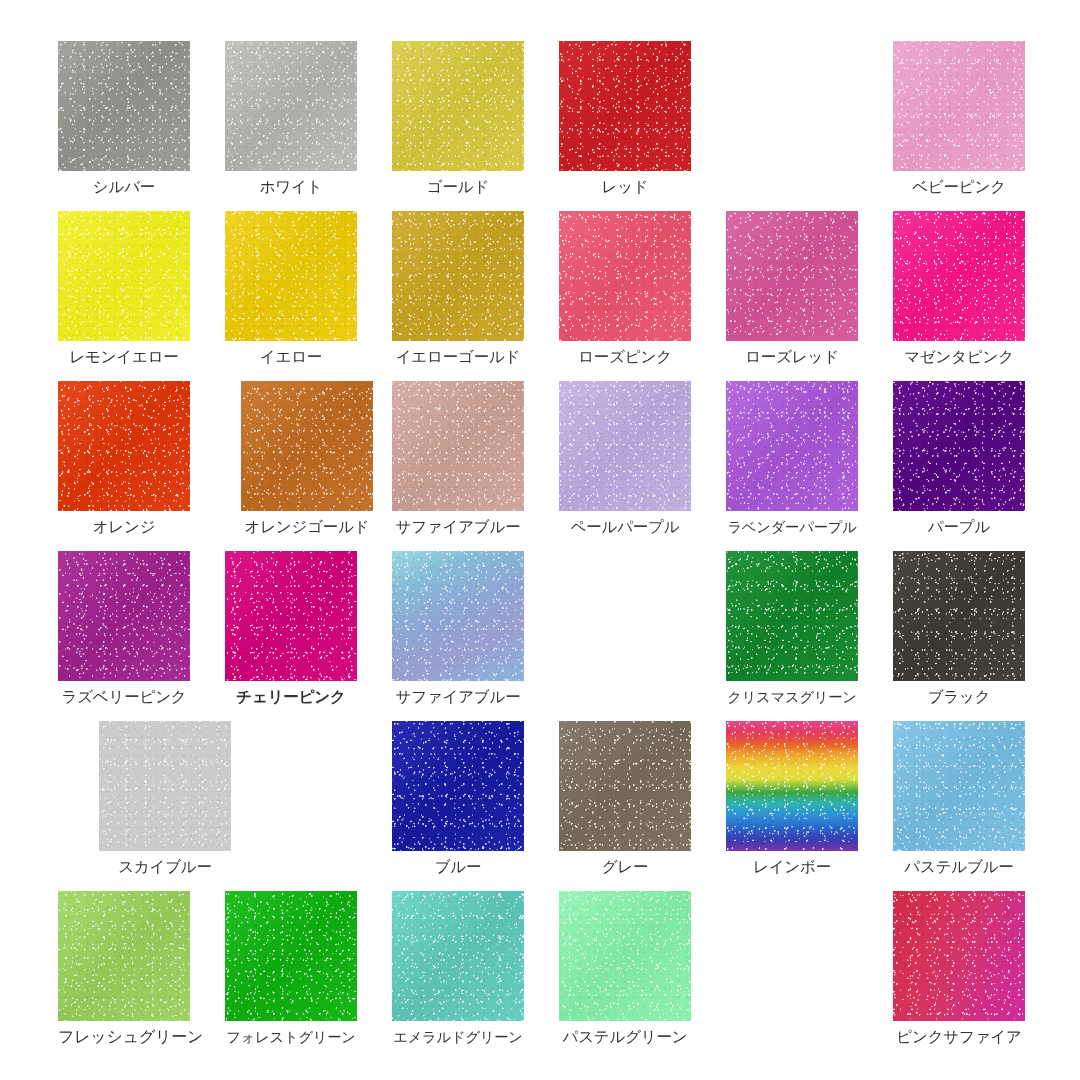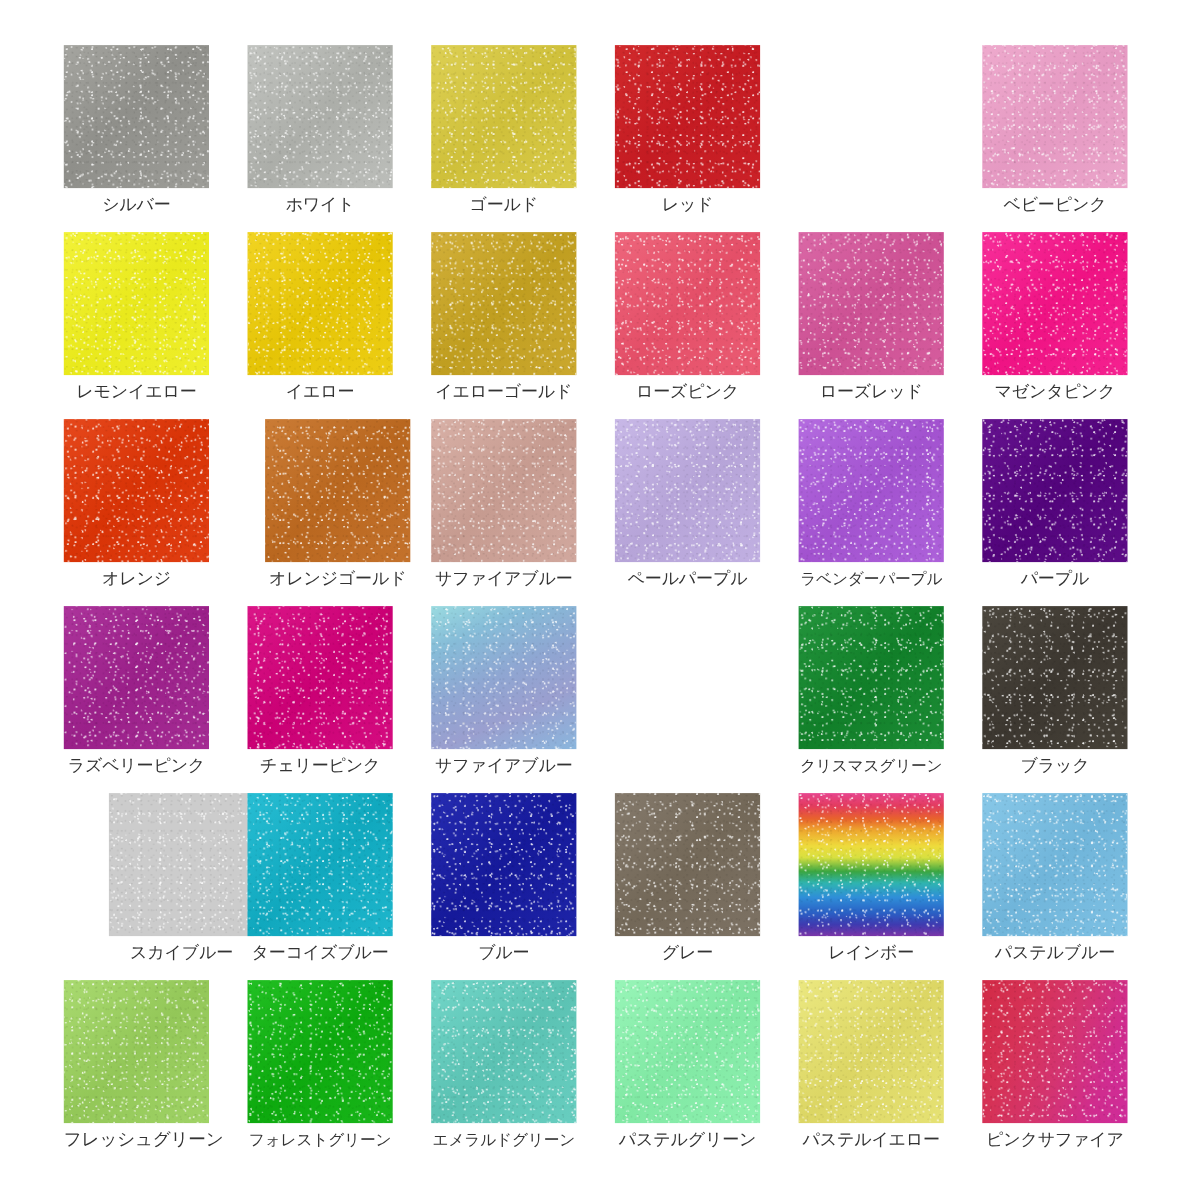--- a/index.html
+++ b/index.html
@@ -214,21 +214,21 @@
         </div>
       </div>
       <div class="row">
         <div class="cell" style="left: 0px;">
           <div class="swatch" style="background: linear-gradient(135deg, rgb(172, 52, 155) 0%, rgb(154, 32, 137) 50%, rgb(165, 44, 148) 100%);">
             <span class="grain"></span>
             <span class="sparkle" style="background-position: 17px 10px, 21px 8px, 9px 4px, 15px 20px, 20px 14px, 0px 9px, 1px 20px, 4px 0px, 0px 10px, 20px 0px, 12px 0px, 16px 18px, 2px 15px, 7px 10px, 22px 18px;"></span>
           </div>
           <div class="label">ラズベリーピンク</div>
         </div>
-        <div class="cell" style="left: 167px;">
+        <div class="cell" style="left: 167px; font-weight: bold;">
           <div class="swatch" style="background: linear-gradient(135deg, rgb(219, 22, 136) 0%, rgb(202, 0, 116) 50%, rgb(213, 12, 128) 100%);">
             <span class="grain"></span>
             <span class="sparkle" style="background-position: 30px 17px, 3px 0px, 26px 7px, 3px 16px, 10px 7px, 4px 5px, 22px 4px, 12px 14px, 12px 12px, 4px 16px, 4px 10px, 0px 19px, 13px 20px, 14px 0px, 13px 22px;"></span>
           </div>
           <div class="label">チェリーピンク</div>
         </div>
         <div class="cell" style="left: 334px;">
           <div class="swatch" style="background: linear-gradient(155deg, rgb(154, 219, 224) 0%, rgb(134, 188, 216) 22%, rgb(143, 166, 210) 48%, rgb(154, 159, 207) 70%, rgb(138, 182, 221) 100%);">
             <span class="grain"></span>
             <span class="sparkle" style="background-position: 12px 24px, 8px 11px, 16px 10px, 12px 12px, 0px 0px, 8px 1px, 14px 10px, 0px 10px, 0px 14px, 10px 8px, 22px 0px, 3px 20px, 24px 0px, 4px 9px, 4px 26px;"></span>
@@ -251,27 +251,20 @@
         </div>
       </div>
       <div class="row">
         <div class="cell" style="left: 0px; margin-left: 41px;">
           <div class="swatch">
             <span class="grain"></span>
             <span class="sparkle" style="background-position: 2px 23px, 5px 17px, 3px 22px, 6px 19px, 10px 12px, 6px 12px, 11px 12px, 12px 12px, 0px 22px, 12px 0px, 16px 0px, 15px 3px, 12px 20px, 15px 7px, 14px 15px;"></span>
           </div>
           <div class="label">スカイブルー</div>
         </div>
-        <div class="cell" style="left: 167px;">
-          <div class="swatch" style="background: linear-gradient(135deg, rgb(40, 190, 212) 0%, rgb(16, 168, 190) 50%, rgb(30, 182, 204) 100%);">
-            <span class="grain"></span>
-            <span class="sparkle" style="background-position: 15px 1px, 10px 9px, 20px 0px, 15px 15px, 0px 5px, 10px 8px, 3px 18px, 0px 8px, 12px 24px, 18px 16px, 8px 10px, 18px 4px, 23px 0px, 5px 16px, 5px 19px;"></span>
-          </div>
-          <div class="label">ターコイズブルー</div>
-        </div>
         <div class="cell" style="left: 334px;">
           <div class="swatch" style="background: linear-gradient(135deg, rgb(38, 44, 178) 0%, rgb(21, 25, 154) 50%, rgb(30, 36, 168) 100%);">
             <span class="grain"></span>
             <span class="sparkle" style="background-position: 28px 8px, 15px 1px, 10px 3px, 3px 11px, 15px 18px, 14px 4px, 24px 2px, 8px 4px, 0px 0px, 2px 8px, 0px 0px, 2px 5px, 6px 5px, 12px 6px, 19px 23px;"></span>
           </div>
           <div class="label">ブルー</div>
         </div>
         <div class="cell" style="left: 501px;">
           <div class="swatch" style="background: linear-gradient(135deg, rgb(133, 122, 108) 0%, rgb(115, 104, 88) 50%, rgb(125, 114, 100) 100%);">
             <span class="grain"></span>
@@ -315,27 +308,20 @@
             <span class="sparkle" style="background-position: 13px 21px, 22px 10px, 4px 21px, 15px 10px, 5px 16px, 2px 7px, 5px 16px, 16px 16px, 0px 12px, 16px 8px, 4px 0px, 1px 11px, 16px 10px, 3px 3px, 11px 20px;"></span>
           </div>
           <div class="label" style="font-size: 14.3px;">エメラルドグリーン</div>
         </div>
         <div class="cell" style="left: 501px;">
           <div class="swatch" style="background: linear-gradient(135deg, rgb(152, 245, 184) 0%, rgb(128, 232, 163) 50%, rgb(142, 241, 176) 100%);">
             <span class="grain"></span>
             <span class="sparkle" style="background-position: 26px 28px, 4px 2px, 21px 24px, 3px 6px, 20px 9px, 6px 3px, 26px 0px, 4px 12px, 12px 14px, 0px 0px, 22px 10px, 4px 12px, 27px 15px, 10px 12px, 2px 24px;"></span>
           </div>
           <div class="label">パステルグリーン</div>
-        </div>
-        <div class="cell" style="left: 668px;">
-          <div class="swatch" style="background: linear-gradient(135deg, rgb(235, 232, 128) 0%, rgb(220, 214, 100) 50%, rgb(230, 226, 116) 100%);">
-            <span class="grain"></span>
-            <span class="sparkle" style="background-position: 8px 6px, 9px 13px, 11px 2px, 12px 2px, 10px 2px, 10px 26px, 18px 6px, 12px 8px, 0px 16px, 6px 16px, 14px 0px, 7px 13px, 10px 20px, 0px 2px, 16px 1px;"></span>
-          </div>
-          <div class="label">パステルイエロー</div>
         </div>
         <div class="cell" style="left: 835px;">
           <div class="swatch" style="background: linear-gradient(110deg, rgb(210, 42, 69) 0%, rgb(214, 50, 87) 28%, rgb(212, 52, 112) 55%, rgb(208, 44, 142) 80%, rgb(207, 44, 154) 100%);">
             <span class="grain"></span>
             <span class="sparkle" style="background-position: 21px 13px, 14px 5px, 1px 5px, 0px 21px, 0px 15px, 14px 22px, 10px 12px, 0px 4px, 12px 18px, 12px 8px, 6px 10px, 10px 14px, 21px 0px, 7px 11px, 7px 5px;"></span>
           </div>
           <div class="label">ピンクサファイア</div>
         </div>
       </div>
     </div>

